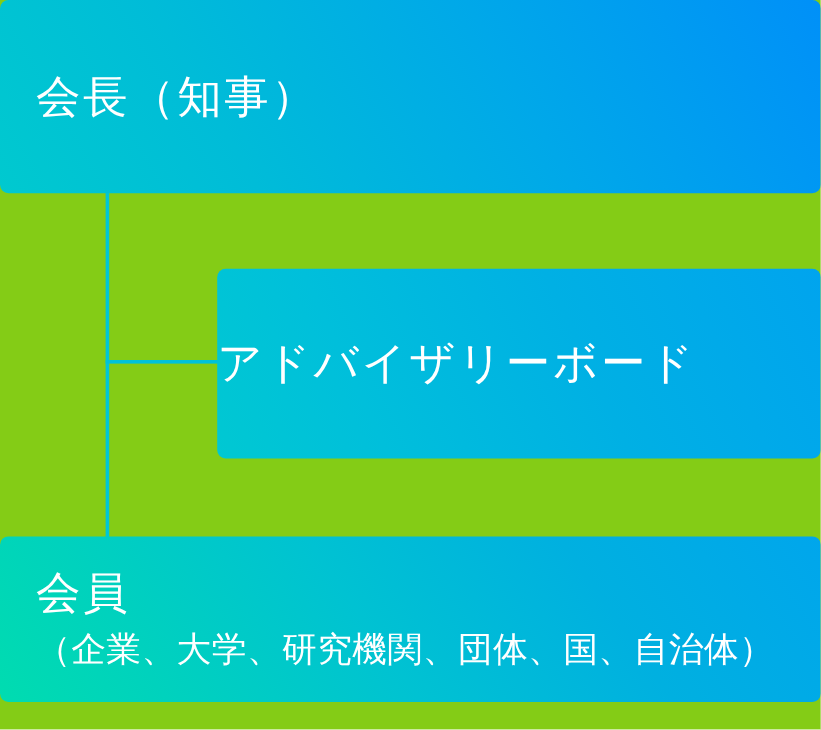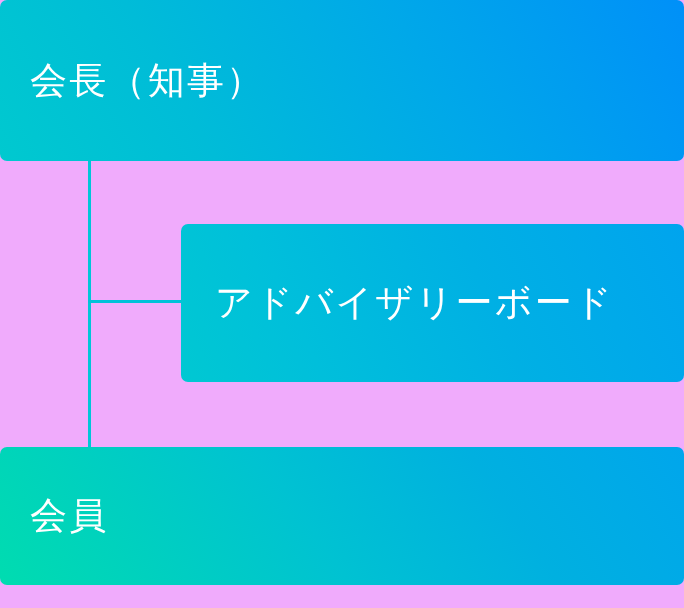--- a/index.html
+++ b/index.html
@@ -9,21 +9,21 @@
     background: #ffffff;
   }
   body {
     font-family: "Liberation Sans", "DejaVu Sans", sans-serif;
   }
 
   #chart-root {
     position: relative;
     width: 684px;
     height: 608px;
-    background: #f0abfc;
+    background: #84cc16;
     overflow: hidden;
   }
 
   
   .connector-vertical {
     position: absolute;
     left: 88px;
     top: 160px;
     width: 3px;
     height: 288px;
@@ -55,21 +55,20 @@
     height: 161px;
     padding-left: 30px;
     background: linear-gradient(60deg, #00c9cf 0%, #00bcd8 28%, #00a8e9 62%, #0090f8 100%);
   }
 
   .box-advisory {
     left: 181px;
     top: 224px;
     width: 503px;
     height: 158px;
-    padding-left: 34px;
     background: linear-gradient(65deg, #00c8d2 0%, #00bfdb 25%, #00b0e4 60%, #00a4ee 100%);
   }
 
   .box-members {
     left: 0px;
     top: 447px;
     width: 684px;
     height: 138px;
     padding-left: 30px;
     background: linear-gradient(55deg, #00dcb0 0%, #00d2bd 18%, #00c2d2 45%, #00b0e0 72%, #00a6ec 100%);
@@ -115,15 +114,16 @@
   <div class="node-box box-chairman">
     <div class="node-title">会長（知事）</div>
   </div>
 
   <div class="node-box box-advisory">
     <div class="node-title-advisory">アドバイザリーボード</div>
   </div>
 
   <div class="node-box box-members">
     <div class="node-title">会員</div>
+    <div class="node-subtitle">（企業、大学、研究機関、団体、国、自治体）</div>
   </div>
 
 </div>
 
 </body></html>

